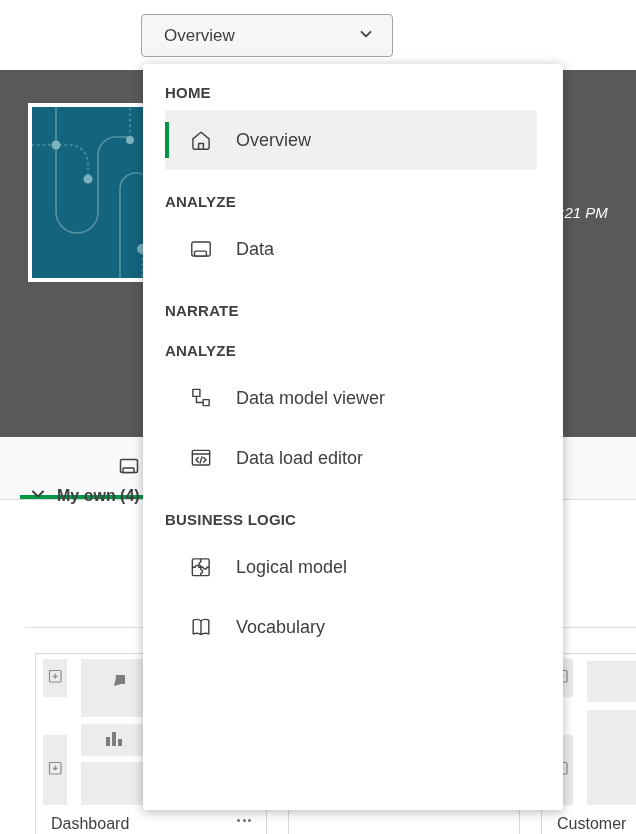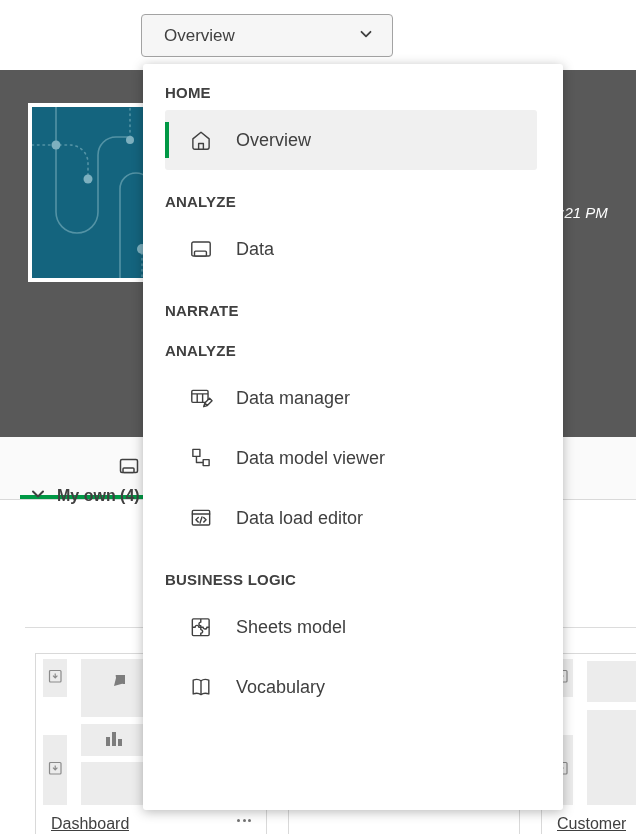--- a/index.html
+++ b/index.html
@@ -41,21 +41,21 @@
   .card1{left:35px;} .card2{left:288px;} .card3{left:541px;}
   .tile{position:absolute;background:#ececec;display:flex;align-items:center;justify-content:center;}
   .lcolA{left:7px;top:5px;width:24px;height:38px;}
   .lcolB{left:7px;top:81px;width:24px;height:70px;}
   .mA{left:45px;top:5px;width:66px;height:58px;}
   .mB{left:45px;top:70px;width:66px;height:32px;}
   .mC{left:45px;top:108px;width:66px;height:43px;}
   .c3A{left:45px;top:7px;width:66px;height:41px;}
   .c3B{left:45px;top:56px;width:66px;height:95px;}
   .card-footer{position:absolute;left:15px;right:13px;top:161px;display:flex;
-               align-items:flex-start;justify-content:space-between;text-decoration:underline;}
+               align-items:flex-start;justify-content:space-between;}
   .card-title{font-size:16px;color:#404040;white-space:nowrap;overflow:hidden;}
   .dots{display:flex;gap:2.5px;cursor:pointer;padding:4px 2px;}
   .dots i{width:3px;height:3px;border-radius:50%;background:#737373;}
 
   
   .menu{left:143px;top:64px;width:420px;height:746px;background:#fff;border-radius:3px;
         box-shadow:0 2px 12px rgba(0,0,0,0.28);z-index:10;box-sizing:border-box;padding-top:20px;}
   .m-header{margin:23px 0 9px 22px;font-size:15px;font-weight:700;color:#404040;letter-spacing:.2px;}
   .m-header.first{margin-top:0;}
   .m-item{height:60px;margin:0 26px 0 22px;border-radius:3px;display:flex;align-items:center;
@@ -252,31 +252,20 @@
     <span class="m-label">Data</span>
   </div>
 
   <div class="m-header">NARRATE</div>
 
   <div class="m-header">ANALYZE</div>
   <div class="m-item">
 
     <span class="m-icon">
       <svg viewBox="0 0 24 24" stroke-linejoin="round">
-        <rect x="3.5" y="5" width="15" height="11" rx="1"></rect>
-        <path d="M3.5 8.2 h15 M8.5 8.2 v7.8 M13.5 8.2 v7.8"></path>
-        <path d="M14.5 20 l1 -3.3 4.4 -4.4 2.3 2.3 -4.4 4.4 Z M15.5 16.7 l2.3 2.3" fill="#fff"></path>
-      </svg>
-    </span>
-    <span class="m-label">Data manager</span>
-  </div>
-  <div class="m-item">
-
-    <span class="m-icon">
-      <svg viewBox="0 0 24 24" stroke-linejoin="round">
         <rect x="4.5" y="4" width="6.5" height="6.5"></rect>
         <rect x="14" y="13.5" width="5.5" height="5.5"></rect>
         <path d="M7.8 10.5 V16.2 H14"></path>
       </svg>
     </span>
     <span class="m-label">Data model viewer</span>
   </div>
   <div class="m-item">
 
     <span class="m-icon">
@@ -292,21 +281,21 @@
   <div class="m-header">BUSINESS LOGIC</div>
   <div class="m-item">
 
     <span class="m-icon">
       <svg viewBox="0 0 24 24" stroke-linejoin="round">
         <rect x="4" y="4.5" width="15.5" height="15.5" rx="1"></rect>
         <path d="M11.8 4.5 v3 a1.7 1.7 0 1 0 0 3.4 v1.3 m0 0 v2.2 a1.7 1.7 0 1 1 0 3.4 v1.7"></path>
         <path d="M4 12.2 h2.6 a1.7 1.7 0 1 1 3.4 0 h1.8 m0 0 h2.2 a1.7 1.7 0 1 0 3.4 0 h2.1"></path>
       </svg>
     </span>
-    <span class="m-label">Sheets model</span>
+    <span class="m-label">Logical model</span>
   </div>
   <div class="m-item">
 
     <span class="m-icon">
       <svg viewBox="0 0 24 24" stroke-linejoin="round">
         <path d="M12 6.2 C10.2 4.9 6.9 4.8 4.8 5.6 V18.4 C6.9 17.6 10.2 17.7 12 19 C13.8 17.7 17.1 17.6 19.2 18.4 V5.6 C17.1 4.8 13.8 4.9 12 6.2 Z"></path>
         <path d="M12 6.2 V19"></path>
       </svg>
     </span>
     <span class="m-label">Vocabulary</span>

